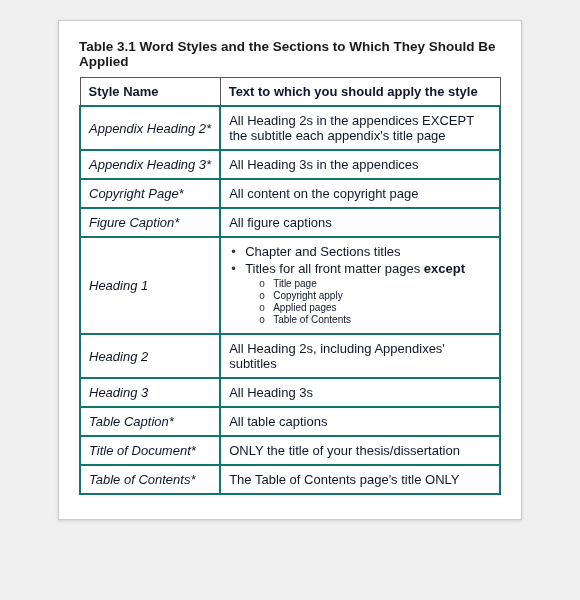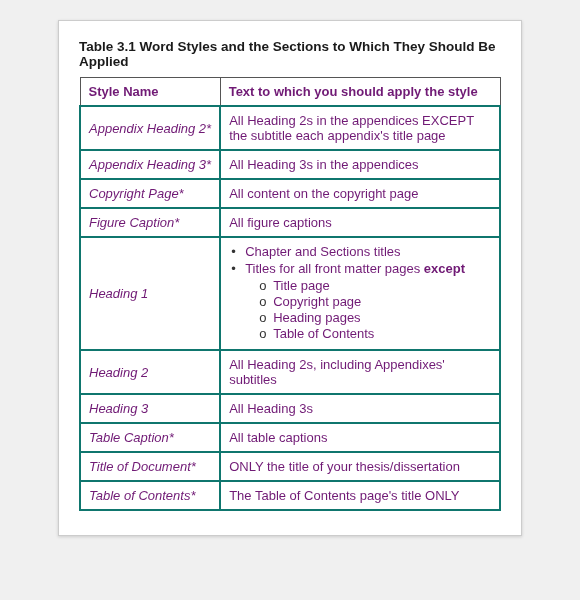--- a/index.html
+++ b/index.html
@@ -32,21 +32,21 @@
       font-size: 13.5px;
       font-weight: bold;
       color: #1a1a1a;
       margin-bottom: 8px;
       text-align: left;
     }
 
     table {
       width: 100%;
       border-collapse: collapse;
-      color: #701a75;
+      color: #0f172a;
     }
 
     thead tr th {
       border: 1px solid #555555;
       padding: 6px 8px;
       font-weight: bold;
       font-size: 13px;
       background: #ffffff;
       vertical-align: top;
       text-align: left;
@@ -92,21 +92,21 @@
     .sub-bullet-list {
       list-style: none;
       padding: 0;
       margin: 2px 0 0 12px;
     }
 
     .sub-bullet-list > li {
       padding-left: 16px;
       position: relative;
       margin-bottom: 1px;
-      font-size: 13px;
+      font-size: 10px;
     }
 
     .sub-bullet-list > li::before {
       content: "o";
       position: absolute;
       left: 2px;
       color: #333;
       font-style: normal;
     }
 
@@ -151,22 +151,22 @@
 
       <tr>
         <td class="heading1-cell">Heading 1</td>
         <td>
           <ul class="bullet-list">
             <li>Chapter and Sections titles</li>
             <li>
               Titles for all front matter pages <span class="bold-text">except</span>
               <ul class="sub-bullet-list">
                 <li>Title page</li>
-                <li>Copyright page</li>
-                <li>Heading pages</li>
+                <li>Copyright apply</li>
+                <li>Applied pages</li>
                 <li>Table of Contents</li>
               </ul>
             </li>
           </ul>
         </td>
       </tr>
 
       <tr>
         <td>Heading 2</td>
         <td>All Heading 2s, including Appendixes' subtitles</td>

